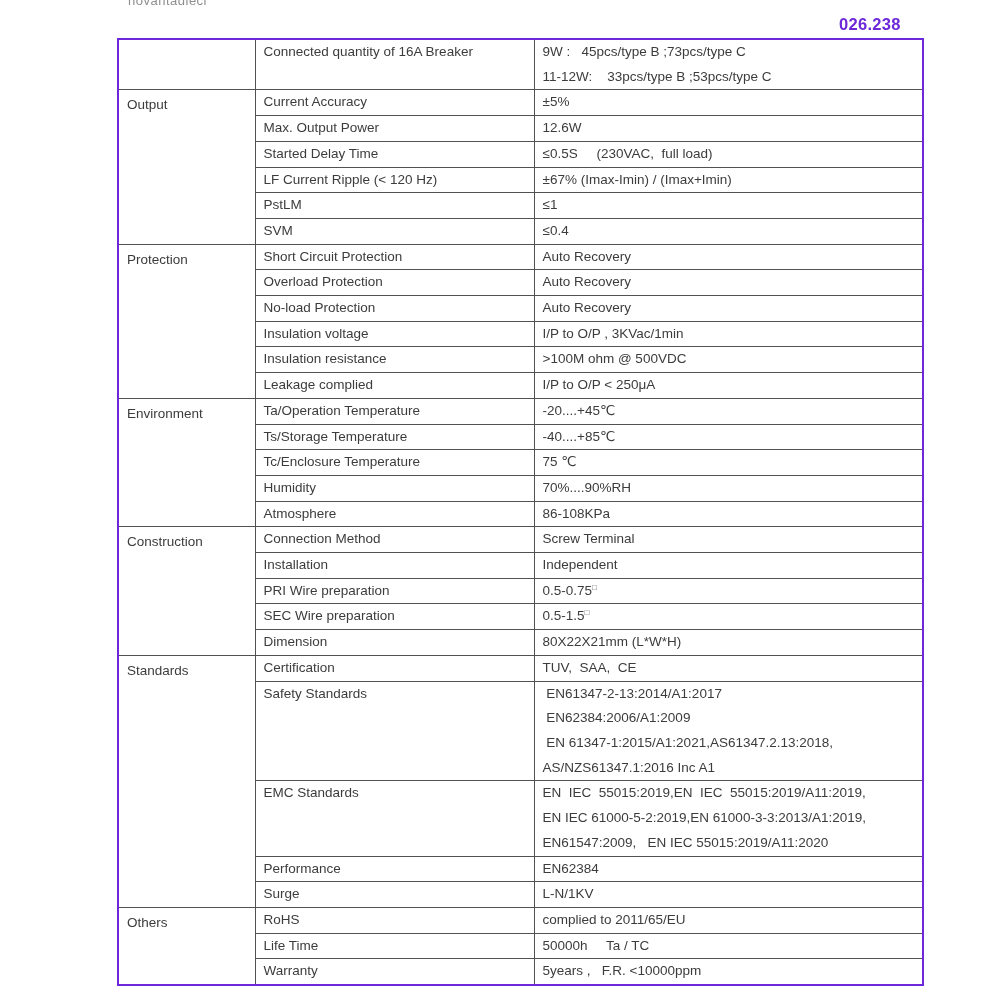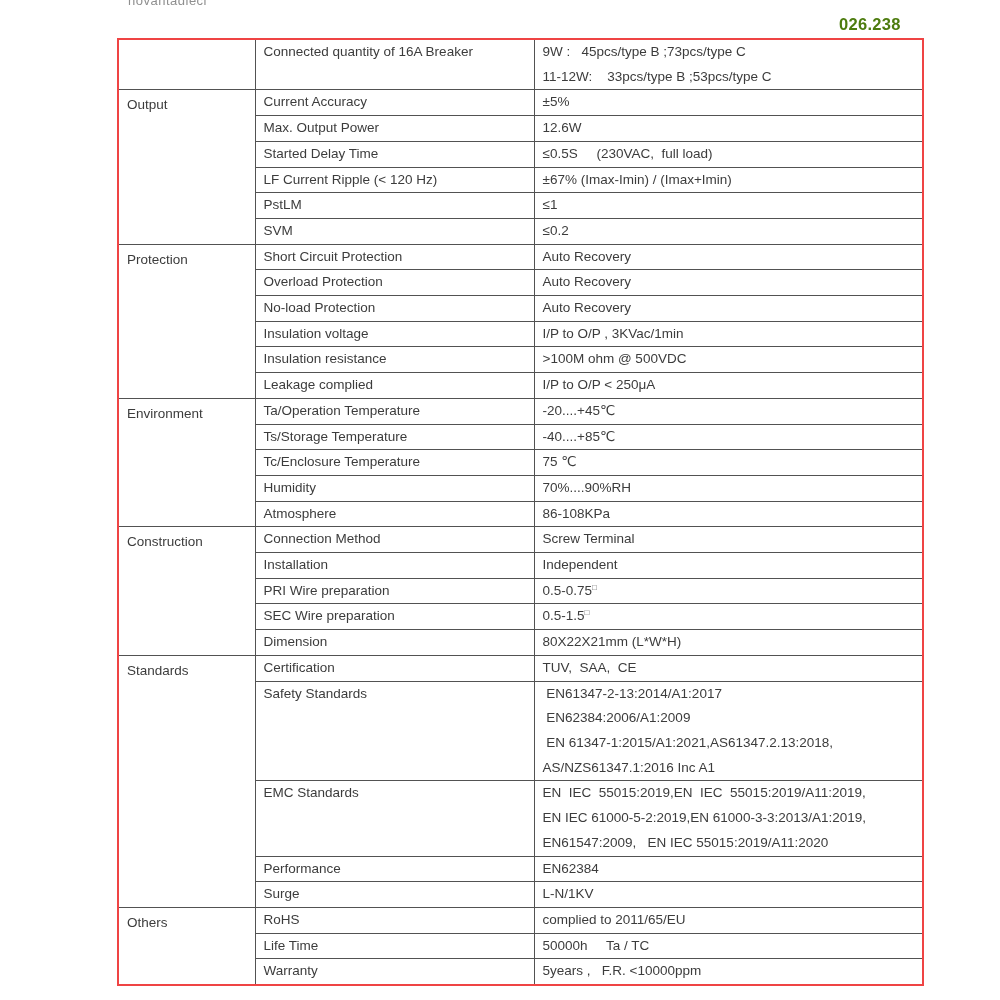--- a/index.html
+++ b/index.html
@@ -24,31 +24,31 @@
     font-size: 13px;
     letter-spacing: 0.5px;
     color: #8f8f8f;
   }
   .doc-number {
     position: absolute;
     top: 15px;
     left: 839px;
     font-size: 16.5px;
     font-weight: bold;
-    color: #4d7c0f;
+    color: #6d28d9;
     letter-spacing: 0.3px;
   }
   table.spec {
     position: absolute;
     left: 117px;
     top: 38px;
     width: 805px;
     border-collapse: collapse;
     table-layout: fixed;
-    border: 2px solid #ef4444;
+    border: 2px solid #6d28d9;
     color: #3c3c3c;
     font-size: 13.5px;
   }
   table.spec td {
     border: 1px solid #525252;
     vertical-align: top;
     padding: 0 0 0 8px;
     overflow: hidden;
   }
   table.spec td.cat {
@@ -137,21 +137,21 @@
           </td>
           <td class="value">
             <div class="line">≤1</div>
           </td>
         </tr>
         <tr>
           <td class="param">
             <div class="line">SVM</div>
           </td>
           <td class="value">
-            <div class="line">≤0.2</div>
+            <div class="line">≤0.4</div>
           </td>
         </tr>
         <tr>
           <td class="cat" rowspan="6">
             <div class="line">Protection</div>
           </td>
           <td class="param">
             <div class="line">Short Circuit Protection</div>
           </td>
           <td class="value">

